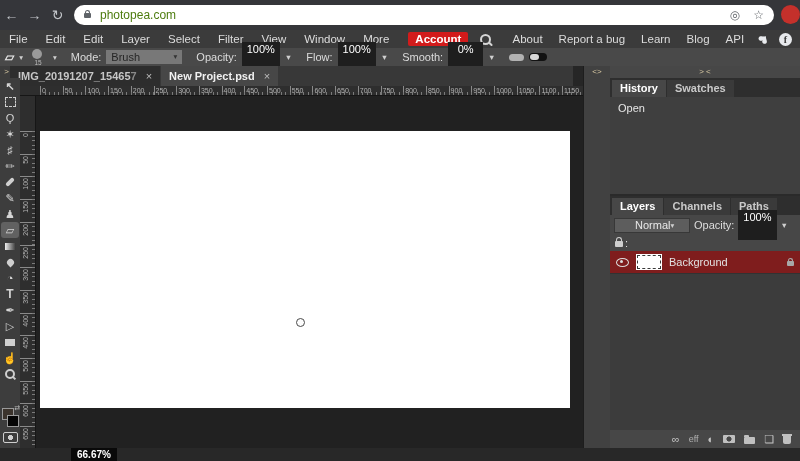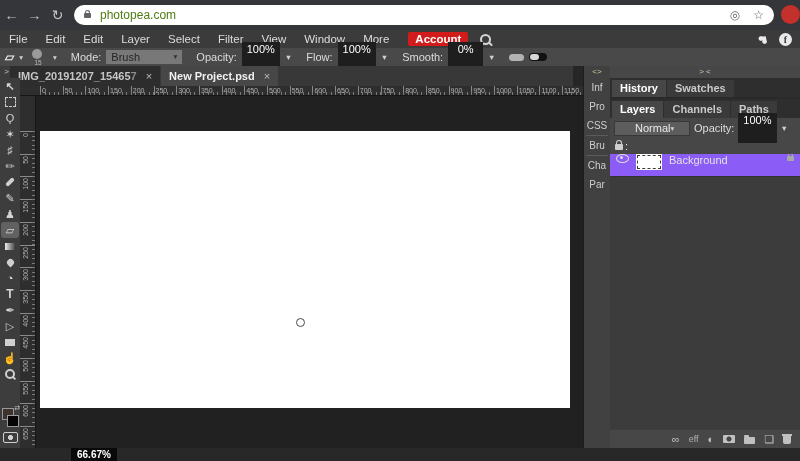--- a/index.html
+++ b/index.html
@@ -118,21 +118,21 @@
             display:flex;align-items:center;justify-content:space-between;padding:0 20px;box-sizing:border-box}
   .lock-row{height:16px;display:flex;align-items:center;padding:0 5px;gap:8px;font-size:11px;color:#ddd;flex:none}
   .biglock{width:8px;height:6px;background:#cfcfcf;border-radius:1px;position:relative;margin-top:2px}
   .biglock::before{content:'';position:absolute;left:1px;top:-4px;width:4px;height:4px;border:1px solid #cfcfcf;
             border-bottom:none;border-radius:4px 4px 0 0}
   .lockopt{display:flex;align-items:center;gap:3px}
   .cb{width:9px;height:9px;background:#5a5a5a;border:1px solid #262626;font-size:8px;line-height:9px;color:#fff;
       text-align:center;flex:none}
   .cb.checked{background:#2f2f2f}
   .layers-list{flex:1;background:#3c3c3c;overflow:hidden}
-  .layer-row{height:22px;display:flex;align-items:flex-start;background:#8b5cf6;border-bottom:1px solid #323232;
+  .layer-row{height:22px;display:flex;align-items:center;background:#7f1d1d;border-bottom:1px solid #323232;
              padding:0 6px;gap:7px}
   .eye{width:11px;height:7px;border:1px solid #ddd;border-radius:50%;position:relative;flex:none}
   .eye::after{content:'';position:absolute;left:3px;top:1px;width:3px;height:3px;background:#ddd;border-radius:50%}
   .thumb{width:26px;height:16px;background:#fff;outline:1px dashed #3a3a3a;outline-offset:-2px;flex:none}
   .lname{font-size:11px;color:#e2e2e2;flex:1}
   .rowlock{width:7px;height:5px;background:#a8a8a8;border-radius:1px;position:relative;margin-top:2px}
   .rowlock::before{content:'';position:absolute;left:1px;top:-3px;width:3px;height:3px;border:1px solid #a8a8a8;
              border-bottom:none;border-radius:3px 3px 0 0}
   .panel-bottom{height:18px;display:flex;align-items:center;justify-content:flex-end;gap:9px;padding-right:9px;
                 background:#474747;color:#c3c3c3;font-size:11px;flex:none}
@@ -175,20 +175,27 @@
       <span class="menu-item" data-name="menu-item-layer">Layer</span>
       <span class="menu-item" data-name="menu-item-select">Select</span>
       <span class="menu-item" data-name="menu-item-filter">Filter</span>
       <span class="menu-item" data-name="menu-item-view">View</span>
       <span class="menu-item" data-name="menu-item-window">Window</span>
       <span class="menu-item" data-name="menu-item-more">More</span>
     </span>
   <span class="account" data-name="account-button" style="background: rgb(210, 27, 27);">Account</span>
   <span class="menu-mag mag" data-name="search-icon"></span>
   <span class="menu-right" data-name="menubar-right">
+    <span data-name="menubar-right-items" style="display:flex">
+        <span class="menu-link" data-name="menu-link-about">About</span>
+        <span class="menu-link" data-name="menu-link-report-a-bug">Report a bug</span>
+        <span class="menu-link" data-name="menu-link-learn">Learn</span>
+        <span class="menu-link" data-name="menu-link-blog">Blog</span>
+        <span class="menu-link" data-name="menu-link-api">API</span>
+      </span>
     <span class="tw" data-name="twitter-icon">❥</span>
     <span class="fb" data-name="facebook-icon">f</span>
   </span>
 </div>
 
 <div class="optionsbar" data-name="tool-options-bar">
   <span class="erprev" data-name="eraser-preview-icon">▱</span>
   <span class="dd" data-name="eraser-dropdown-icon">▾</span>
   <span class="bprev" data-name="brush-preview">
     <span class="circ" data-name="brush-tip-icon"></span>
@@ -376,41 +383,30 @@
       <span class="vlab" data-name="ruler-number" style="top: 286.7px;">550</span>
       <span class="vtick" data-name="ruler-tick" style="top: 307.4px;"></span>
       <span class="vlab" data-name="ruler-number" style="top: 309.4px;">600</span>
       <span class="vtick" data-name="ruler-tick" style="top: 330.1px;"></span>
       <span class="vlab" data-name="ruler-number" style="top: 332.1px;">650</span>
     </div>
 </div>
 
 <div class="right-strip" data-name="right-strip">
   <div class="strip-collapse" data-name="strip-collapse-button">&lt;&gt;</div>
-  <div data-name="right-strip-groups">
-      <div class="strip-group" data-name="strip-group">
-        <div class="strip-item" data-name="panel-tab-inf">Inf</div>
-        <div class="strip-item" data-name="panel-tab-pro">Pro</div>
-        <div class="strip-item" data-name="panel-tab-css">CSS</div>
-      </div>
-      <div class="strip-group sep" data-name="strip-group">
-        <div class="strip-item" data-name="panel-tab-bru">Bru</div>
-      </div>
-      <div class="strip-group sep" data-name="strip-group">
-        <div class="strip-item" data-name="panel-tab-cha">Cha</div>
-        <div class="strip-item" data-name="panel-tab-par">Par</div>
-      </div>
-    </div>
 </div>
 
 <div class="right-panel" data-name="right-panel">
   <div class="panel-collapse" data-name="panel-collapse-button">&gt; &lt;</div>
   <div class="ptabs" data-name="history-tabs">
       <span class="ptab active" data-name="tab-history">History</span>
       <span class="ptab" data-name="tab-swatches">Swatches</span>
+    </div>
+  <div class="hist-content" data-name="history-panel">
+      <div class="hist-entry" data-name="history-entry">Open</div>
     </div>
   <div class="panel-divider" data-name="panel-divider"></div>
   <div class="ptabs" data-name="layers-tabs">
       <span class="ptab active" data-name="tab-layers">Layers</span>
       <span class="ptab" data-name="tab-channels">Channels</span>
       <span class="ptab" data-name="tab-paths">Paths</span>
     </div>
   <div class="blend-row" data-name="blend-row">
     <span class="blendbox" data-name="blend-mode-select">
       <span data-name="blend-mode-value">Normal</span>

